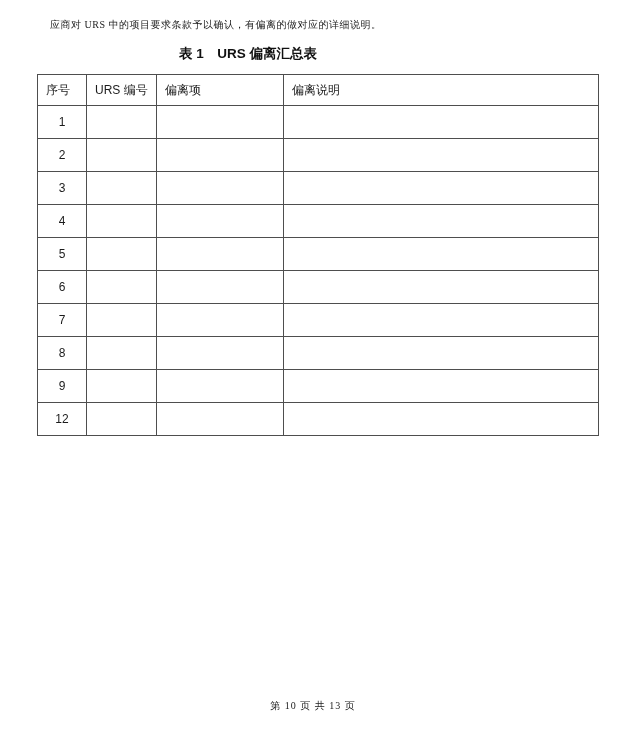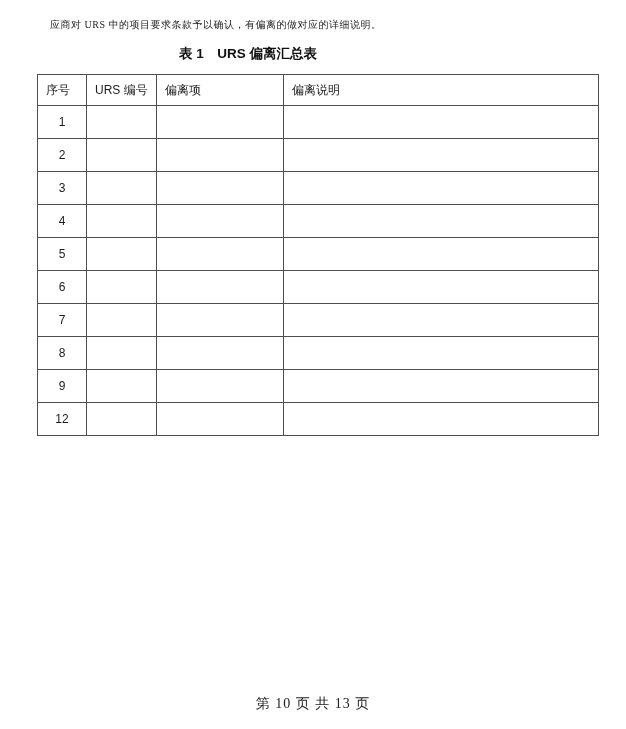--- a/index.html
+++ b/index.html
@@ -68,21 +68,21 @@
     font-size: 12px;
     color: #1b1b1b;
   }
   .footer {
     position: absolute;
     left: 0;
     right: 0;
     bottom: 16px;
     text-align: center;
     font-family: "Liberation Serif", "DejaVu Serif", serif;
-    font-size: 14px;
+    font-size: 10px;
     letter-spacing: 1px;
     color: #222222;
   }
 </style>
 </head>
 <body>
 
 <div class="page">
 
   <p class="intro">应商对 URS 中的项目要求条款予以确认，有偏离的做对应的详细说明。</p>

